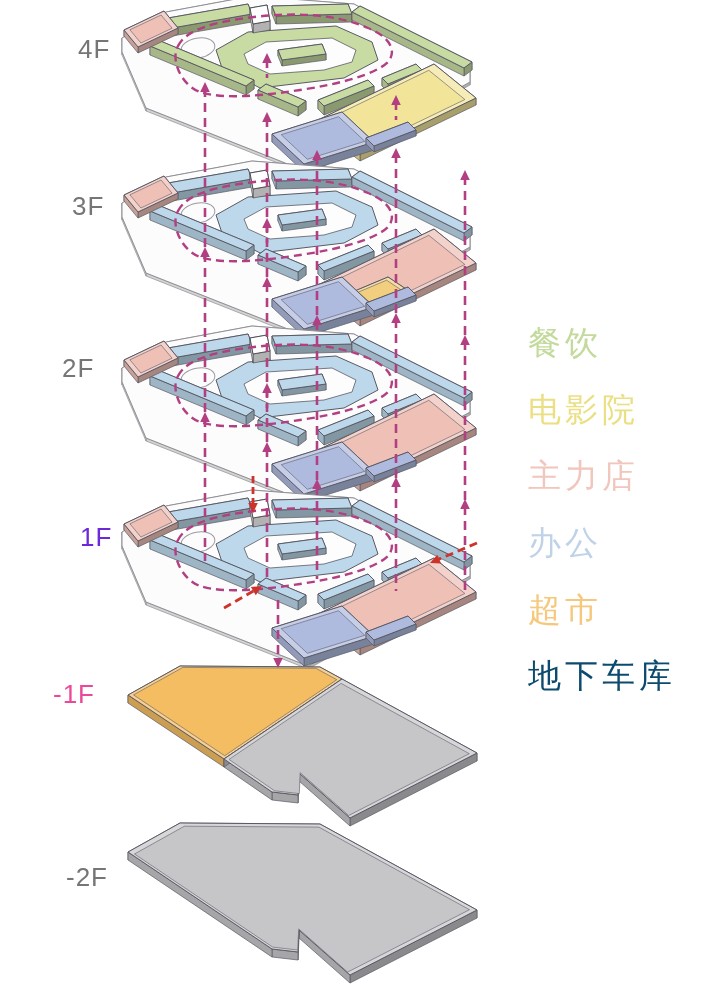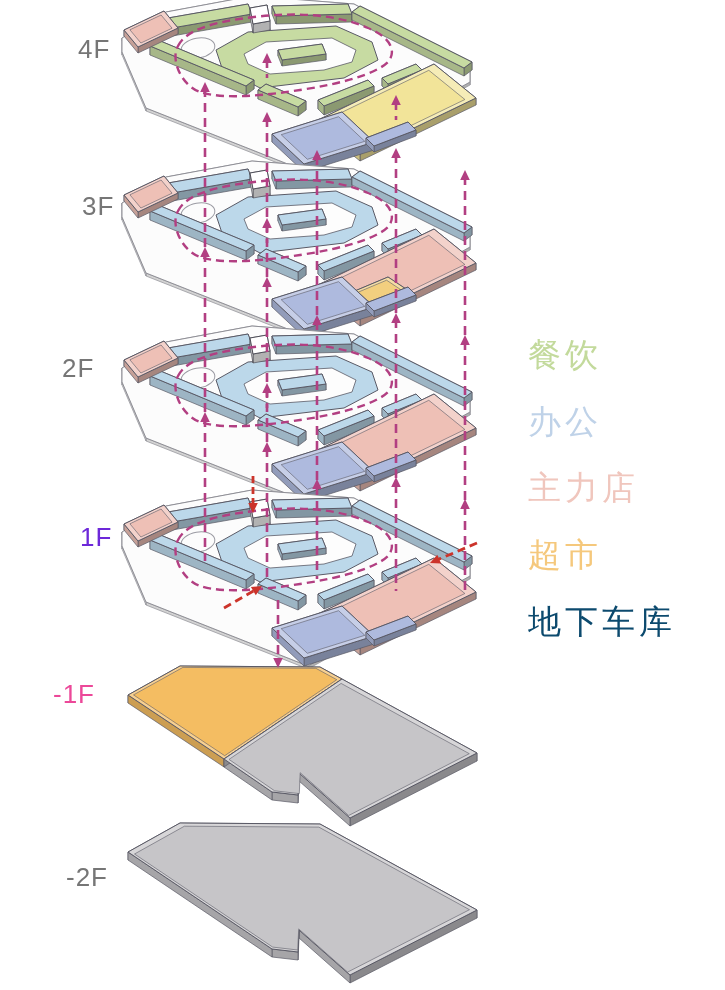--- a/index.html
+++ b/index.html
@@ -1,20 +1,20 @@
 <!DOCTYPE html>
 <html><head>
 <meta charset="utf-8">
 <style>
   html,body{margin:0;padding:0;background:#ffffff;}
   body{width:725px;height:990px;font-family:"Liberation Sans","DejaVu Sans",sans-serif;}
   .stage{position:relative;width:725px;height:990px;background:#ffffff;overflow:hidden;}
   #iso{position:absolute;left:0;top:0;}
   .floor-label{position:absolute;font-size:26px;letter-spacing:1px;color:#767676;}
-  .legend{position:absolute;left:528px;top:326px;display:flex;flex-direction:column;gap:32px;margin-top:12px;}
+  .legend{position:absolute;left:528px;top:326px;display:flex;flex-direction:column;gap:32px;}
   .legend-item{font-size:33px;line-height:1.05;letter-spacing:4px;white-space:nowrap;font-weight:400;}
 </style>
 </head>
 <body>
 
 <div class="stage">
 
   <svg id="iso" width="725" height="990" viewBox="0 0 725 990">
       <g>
         <g>
@@ -544,26 +544,27 @@
         <line x1="253" y1="476" x2="253" y2="505" stroke="#cc342b" stroke-width="2.8" stroke-dasharray="7 4"></line>
         <polygon points="253.0,513.0 248.2,503.0 257.8,503.0" fill="#cc342b" stroke="none" stroke-width="0" stroke-linejoin="round"></polygon>
         <line x1="224" y1="608" x2="255.9420160016321" y2="589.5072538937919" stroke="#cc342b" stroke-width="2.8" stroke-dasharray="8 5"></line>
         <polygon points="262.0,586.0 255.8,595.2 250.9,586.9" fill="#cc342b" stroke="none" stroke-width="0" stroke-linejoin="round"></polygon>
         <line x1="477" y1="543" x2="436.4410824494" y2="560.2591138513192" stroke="#cc342b" stroke-width="2.8" stroke-dasharray="8 5"></line>
         <polygon points="430.0,563.0 437.3,554.7 441.1,563.5" fill="#cc342b" stroke="none" stroke-width="0" stroke-linejoin="round"></polygon>
       </g>
     </svg>
 
   <div class="floor-label" style="left: 78px; top: 34px; color: rgb(118, 118, 118);">4F</div>
-  <div class="floor-label" style="left: 82px; top: 191px; color: rgb(118, 118, 118);">3F</div>
+  <div class="floor-label" style="left: 72px; top: 191px; color: rgb(118, 118, 118);">3F</div>
   <div class="floor-label" style="left: 62px; top: 353px; color: rgb(118, 118, 118);">2F</div>
   <div class="floor-label" style="left: 80px; top: 522px; color: #6d28d9;">1F</div>
   <div class="floor-label" style="left: 53px; top: 679px; color: #ec4899;">-1F</div>
   <div class="floor-label" style="left: 66px; top: 854px; color: rgb(118, 118, 118); margin-top: 8px;">-2F</div>
 
   <div class="legend">
     <div class="legend-item" style="color: rgb(195, 218, 156);">餐饮</div>
+    <div class="legend-item" style="color: rgb(234, 223, 131);">电影院</div>
+    <div class="legend-item" style="color: rgb(240, 198, 189);">主力店</div>
     <div class="legend-item" style="color: rgb(191, 210, 232);">办公</div>
-    <div class="legend-item" style="color: rgb(240, 198, 189);">主力店</div>
     <div class="legend-item" style="color: rgb(245, 200, 124);">超市</div>
     <div class="legend-item" style="color: #0c4a6e;">地下车库</div>
   </div>
 </div>
 
 </body></html>

